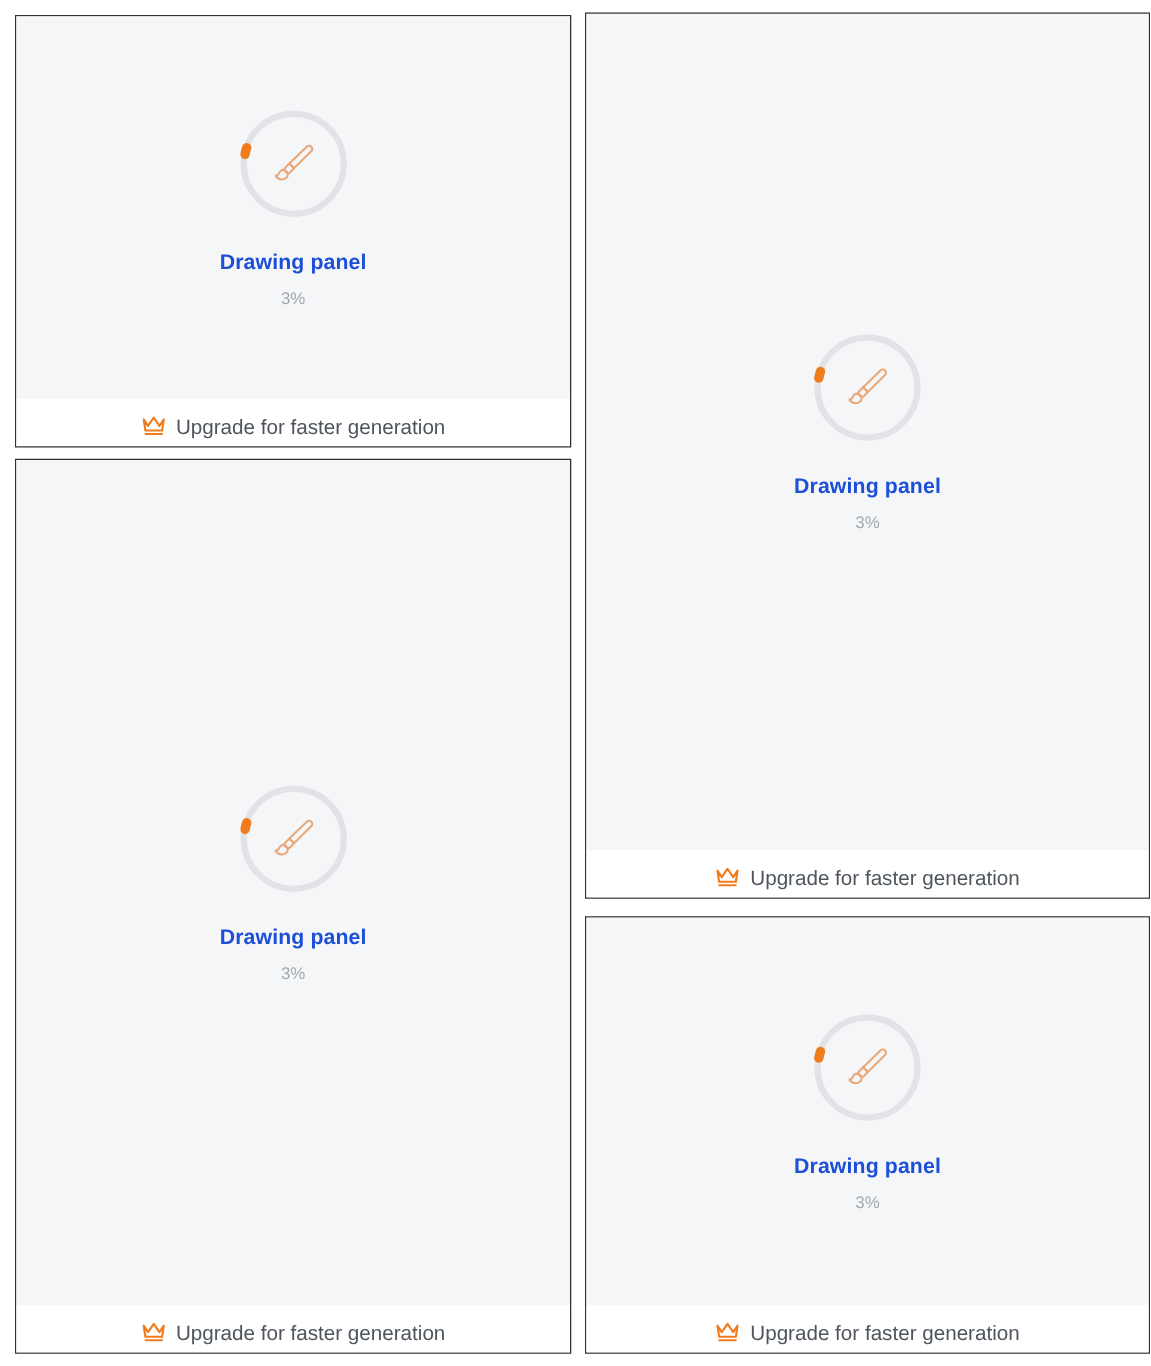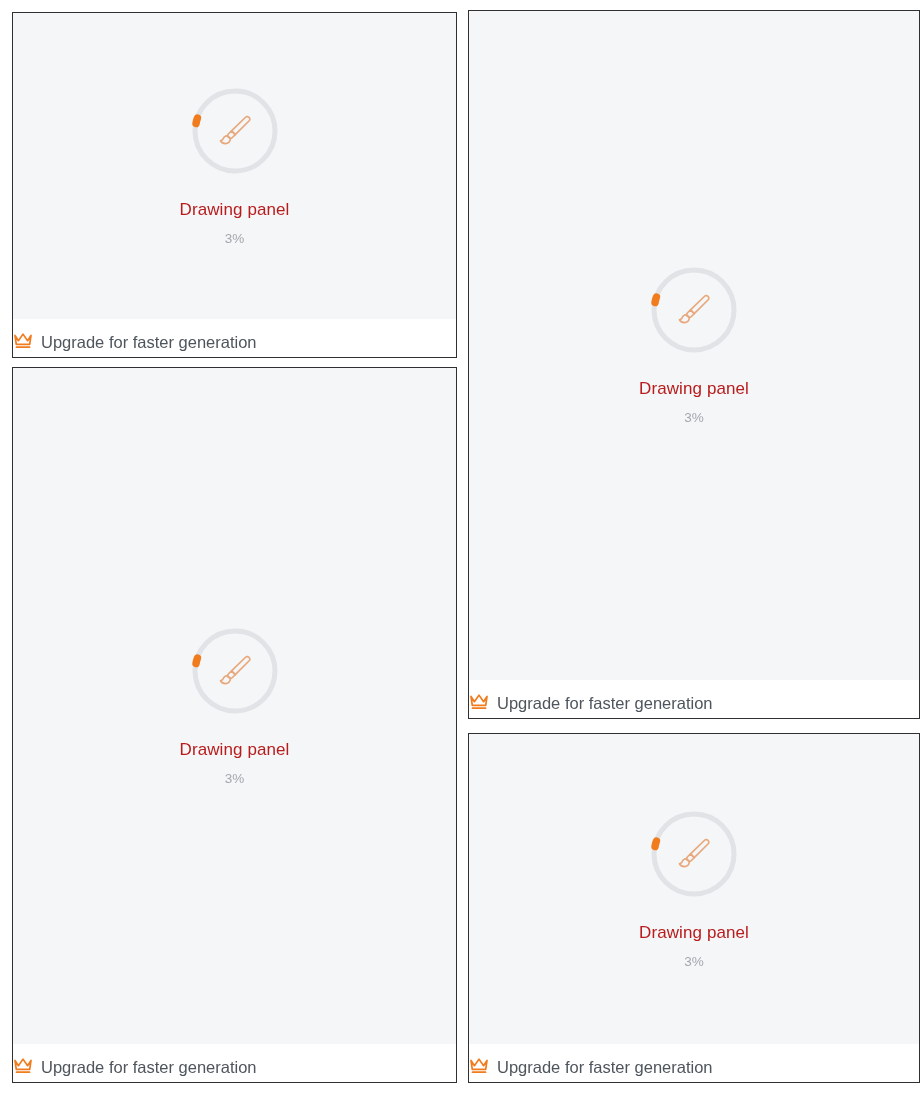--- a/index.html
+++ b/index.html
@@ -71,22 +71,22 @@
     position: relative;
     width: 42px;
     height: 42px;
   }
 
   
   .panel-title {
     margin-top: 24px;
     font-size: 17px;
     line-height: 20px;
-    color: #b91c1c;
-    font-weight: 400;
+    color: #1d4ed8;
+    font-weight: 700;
     letter-spacing: 0.1px;
   }
   .panel-percent {
     margin-top: 11px;
     font-size: 13.5px;
     line-height: 16px;
     color: #a3a8ad;
     font-weight: 400;
   }
 
@@ -98,20 +98,21 @@
     position: relative;
     overflow: hidden;
   }
   .upgrade-row {
     position: absolute;
     left: 0;
     right: 0;
     top: 12px;
     display: flex;
     align-items: flex-start;
+    justify-content: center;
     gap: 8px;
   }
   .crown-icon {
     display: block;
     width: 20px;
     height: 18px;
     flex: 0 0 auto;
     margin-top: 1px;
   }
   .upgrade-text {

